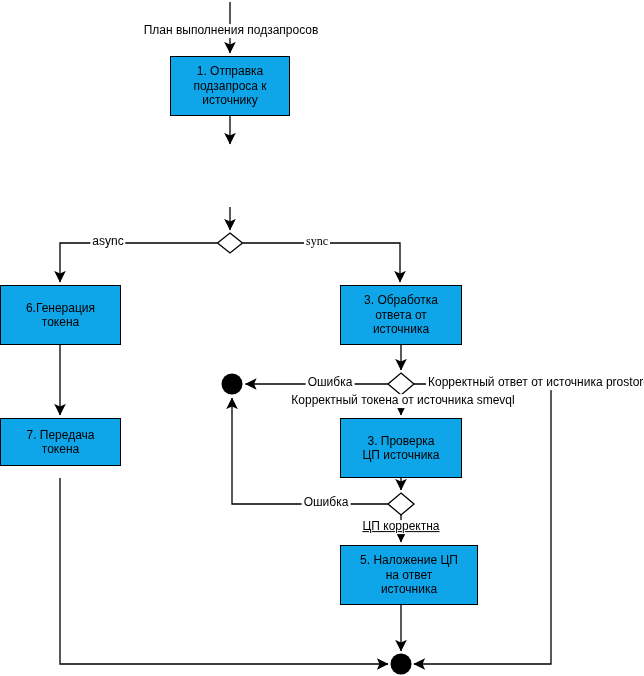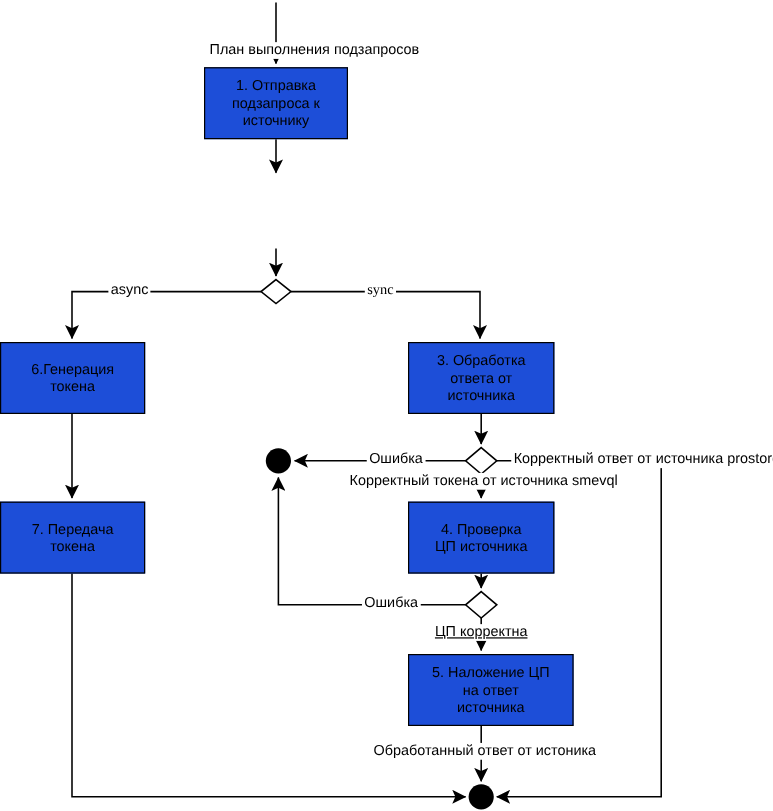--- a/index.html
+++ b/index.html
@@ -7,21 +7,21 @@
     position:relative;
     width:644px; height:676px;
     background:#ffffff;
     font-family:"Liberation Sans", sans-serif;
     overflow:hidden;
   }
   .wires { position:absolute; left:0; top:0; width:644px; height:676px; }
   .node {
     position:absolute;
     box-sizing:border-box;
-    background:#1d4ed8;
+    background:#0ea5e9;
     border:1.3px solid #000000;
     display:flex; align-items:center; justify-content:center;
     text-align:center;
     font-size:12px; line-height:1.2; color:#000000;
     padding:2px 19px;
   }
   .edge-label {
     position:absolute;
     transform:translate(-50%,-50%);
     background:#ffffff;
@@ -78,41 +78,40 @@
 
     <circle cx="232" cy="384" r="10.5" fill="#000000" stroke="none"></circle>
     <circle cx="401" cy="664" r="10.5" fill="#000000" stroke="none"></circle>
   </svg>
 
   <div class="node" style="left:170px; top:56px;  width:120px; height:60px;">1. Отправка подзапроса к источнику</div>
 
 
   <div class="node" style="left:340px; top:285px; width:122px; height:60px;">3. Обработка ответа от источника</div>
 
-  <div class="node" style="left:340px; top:418px; width:122px; height:60px;">4. Проверка ЦП источника</div>
+  <div class="node" style="left:340px; top:418px; width:122px; height:60px;">3. Проверка ЦП источника</div>
 
   <div class="node" style="left:340px; top:545px; width:138px; height:60px;">5. Наложение ЦП на ответ источника</div>
 
   <div class="node" style="left:0px;   top:285px; width:121px; height:60px;text-align:center;">6.Генерация токена</div>
 
-  <div class="node" style="left:0px;   top:418px; width:121px; height:60px;">7. Передача токена</div>
+  <div class="node" style="left:0px;   top:418px; width:121px; height:48px;">7. Передача токена</div>
 
-  <span class="edge-label" style="left:231px; top:42px;margin-left:31px;">План выполнения подзапросов</span>
+  <span class="edge-label" style="left:231px; top:31px;">План выполнения подзапросов</span>
 
   <span class="edge-label" style="left:108px; top:242px;">async</span>
 
   <span class="edge-label" style="left:317px; top:242px;font-family:Liberation Serif, serif;">sync</span>
 
   <span class="edge-label" style="left:330px; top:383px;">Ошибка</span>
 
   <span class="edge-label" style="left:539px; top:383px;">Корректный ответ от источника prostore</span>
 
   <span class="edge-label" style="left:403px; top:401px;">Корректный токена от источника smevql</span>
 
   <span class="edge-label" style="left:326px; top:503px;">Ошибка</span>
 
   <span class="edge-label" style="left:401px; top:527px;text-decoration:underline;">ЦП корректна</span>
 
-  <span class="edge-label" style="left:404px; top:626px;">Обработанный ответ от истоника</span>
 
   <span class="edge-label" style="left:251px; top:662px;margin-top:44px;">токен</span>
 
 </div>
 
 </body></html>

